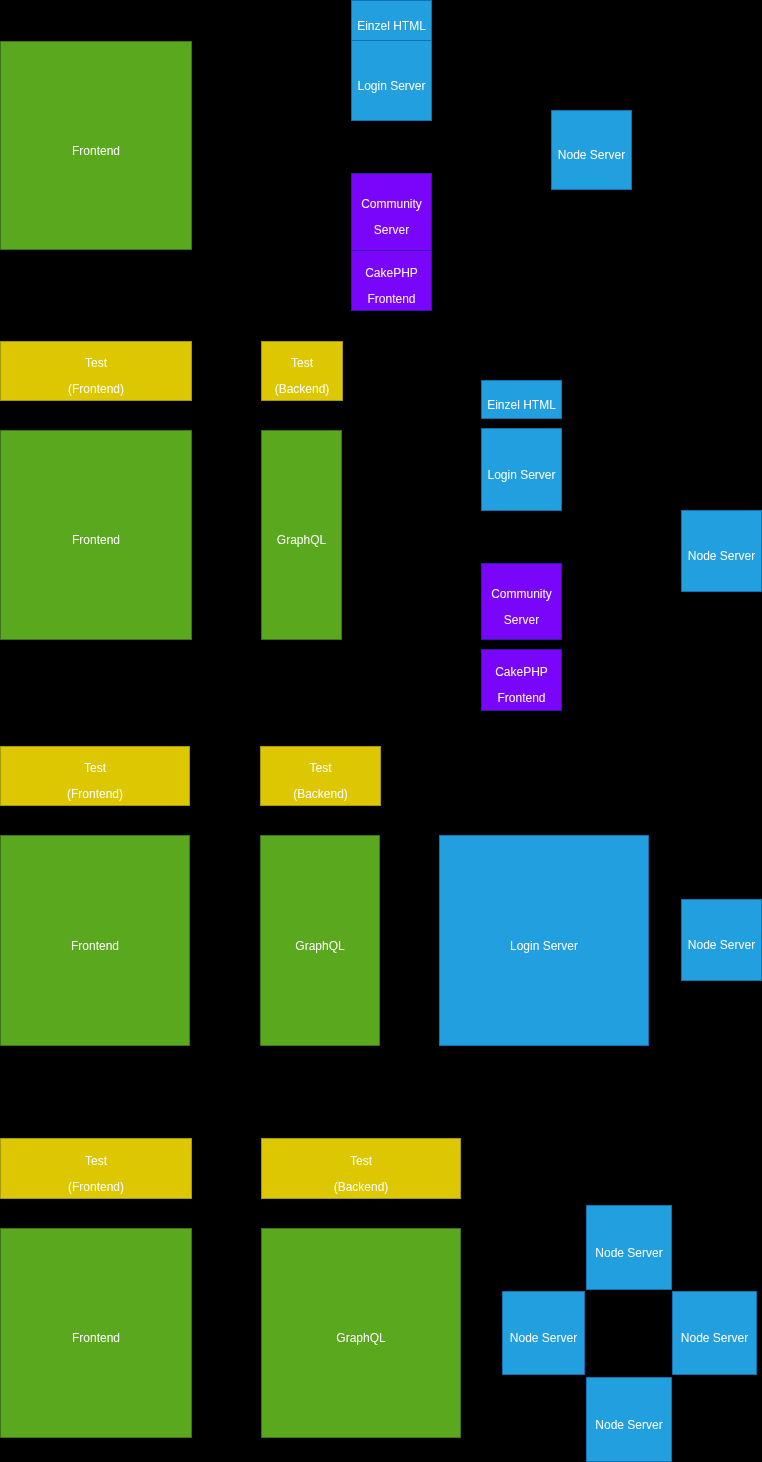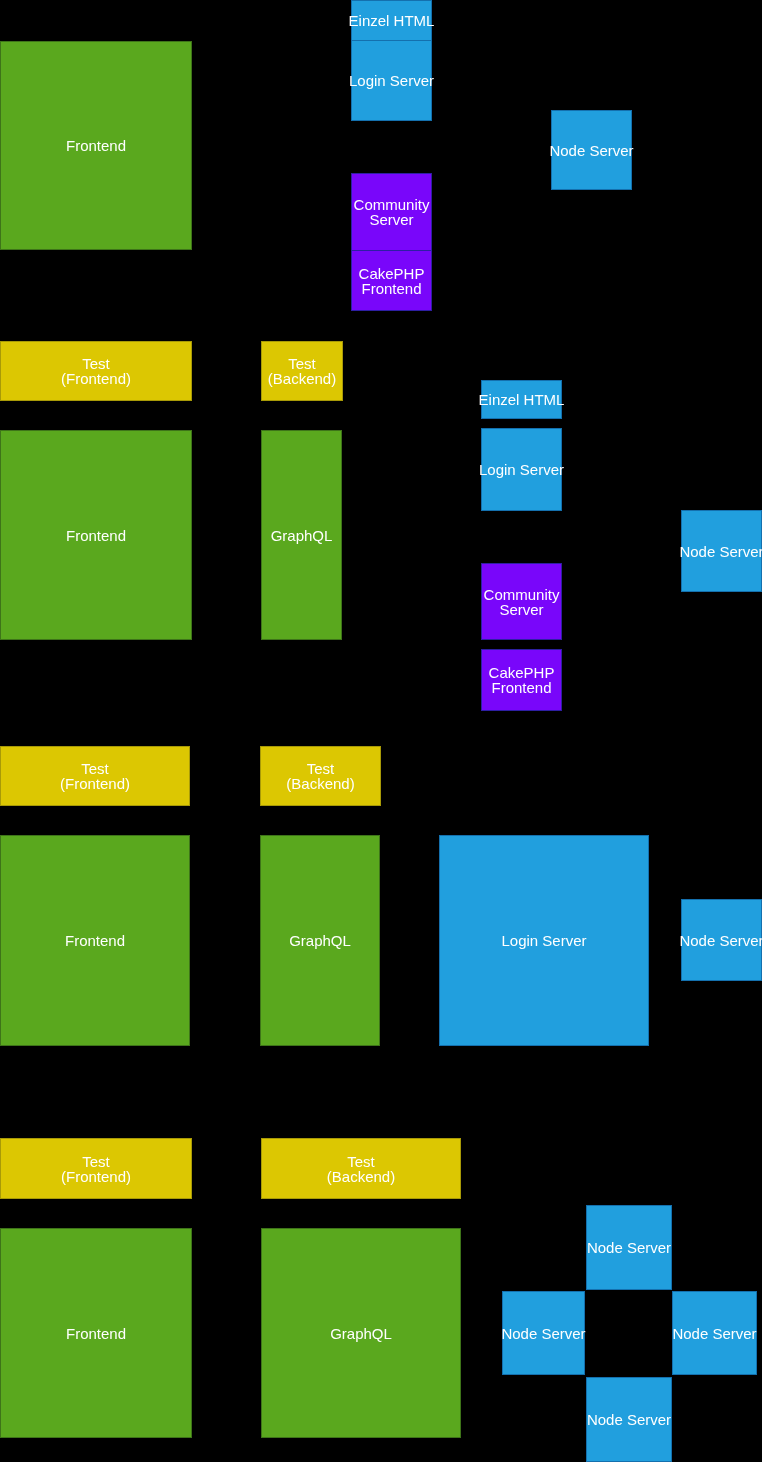--- a/index.html
+++ b/index.html
@@ -20,23 +20,24 @@
     box-sizing: border-box;
     border: 1px solid transparent;
     display: flex;
     flex-direction: column;
     align-items: center;
     justify-content: center;
     text-align: center;
   }
   .node-label {
     color: #ffffff;
-    font-size: 15px;
+    font-size: 12px;
     line-height: 15px;
     white-space: nowrap;
+    margin-top: 11px;
   }
 </style>
 </head>
 <body>
 
 <div class="canvas" style="width: 762px; height: 1462px; background: rgb(0, 0, 0);">
     <div class="node" style="left: 0px; top: 41px; width: 192px; height: 209px; background: rgb(90, 168, 30); border-color: rgb(62, 116, 25);">
       <div class="node-label" style="color: rgb(255, 255, 255);">Frontend</div>
     </div>
     <div class="node" style="left: 351px; top: 0px; width: 81px; height: 41px; background: rgb(33, 159, 222); border-color: rgb(20, 112, 174);">

